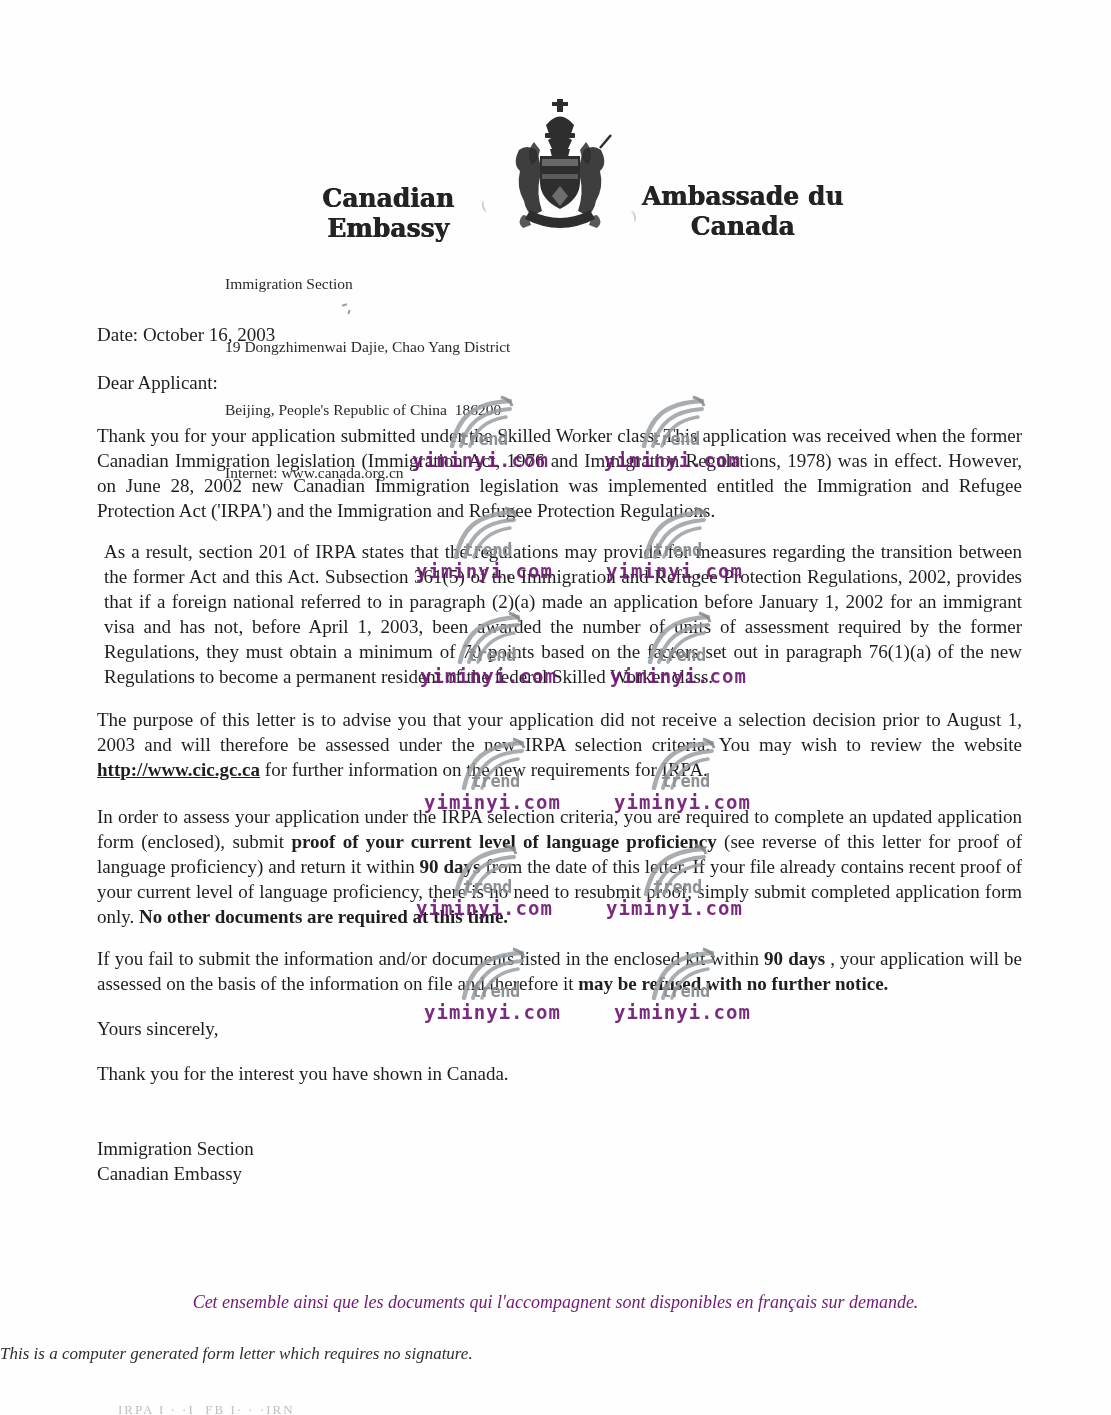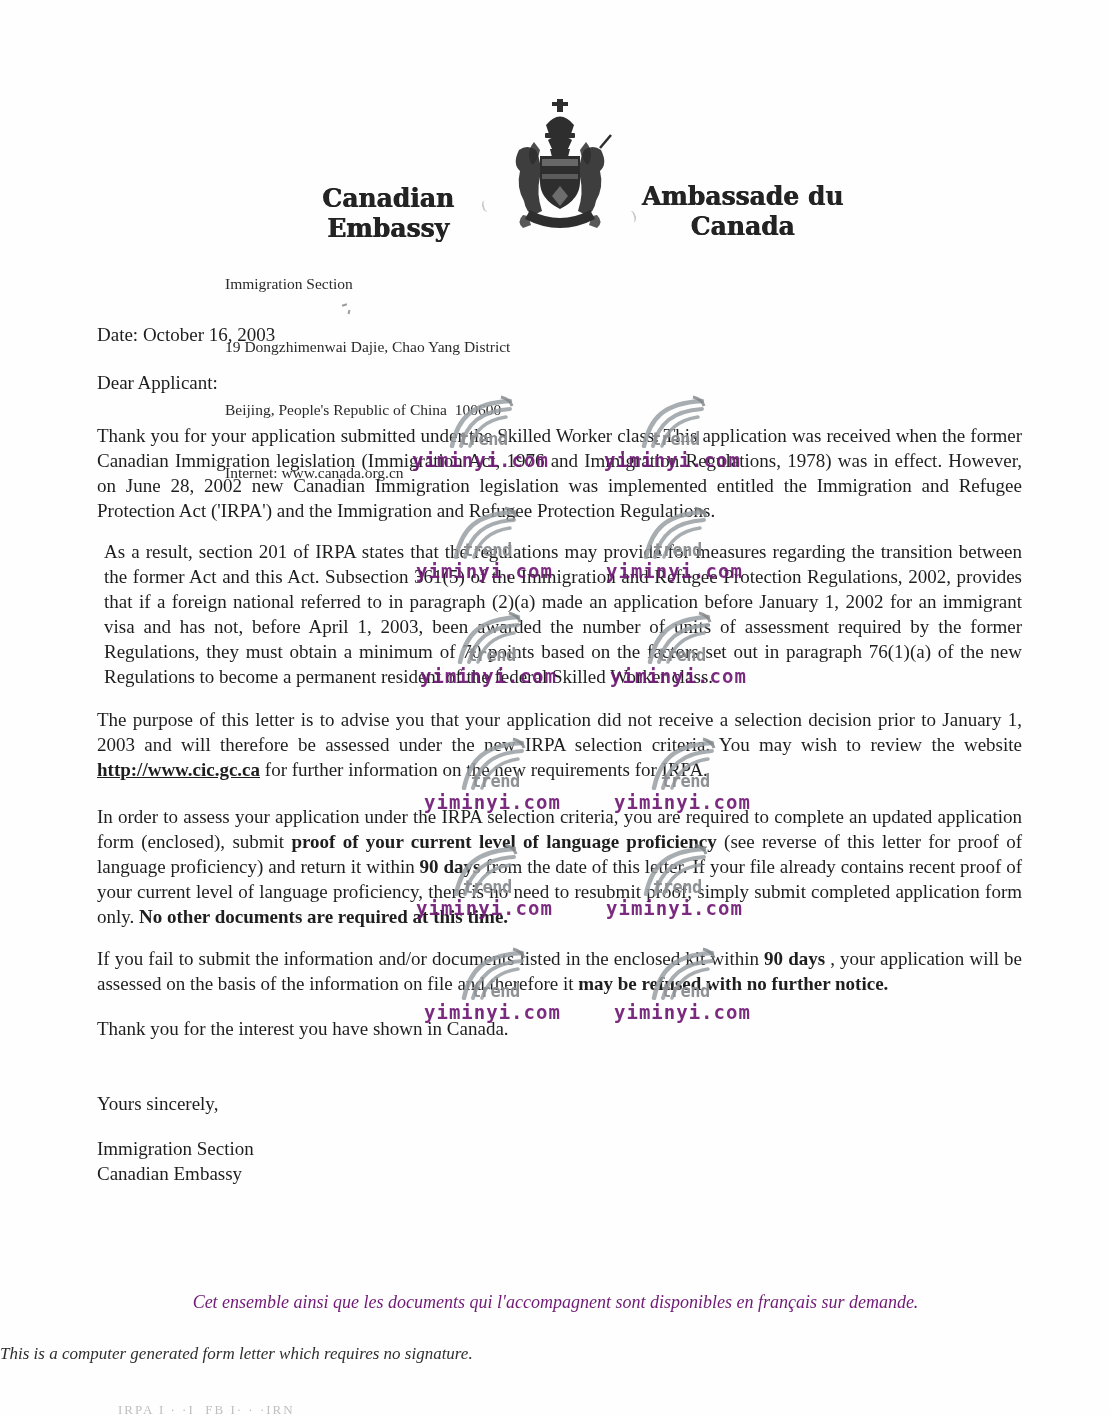--- a/index.html
+++ b/index.html
@@ -81,49 +81,49 @@
       </g>
     </svg>
   </div>
 
   <div class="gothic title-en">Canadian Embassy</div>
   <div class="gothic title-fr">Ambassade du Canada</div>
 
   <div class="addr addr-left">
     <div>Immigration Section</div>
     <div>19 Dongzhimenwai Dajie, Chao Yang District</div>
-    <div>Beijing, People's Republic of China  100600</div>
+    <div>Beijing, People's Republic of China  186200</div>
     <div>Internet: www.canada.org.cn</div>
   </div>
 
 
   <div class="pen-mark">
       <i></i>
       <i></i>
     </div>
   <div class="fleck fleck-l"></div>
   <div class="fleck fleck-r"></div>
 
   <main class="letter">
     <p class="line mb23">Date: October 16, 2003</p>
     <p class="line mb28">Dear Applicant:</p>
 
     <p class="para mb16"><span>Thank you for your application submitted under the Skilled Worker class.  This application was received when the former Canadian Immigration legislation (Immigration Act, 1976 and Immigration Regulations, 1978) was in effect. However, on June 28, 2002 new Canadian Immigration legislation was implemented entitled the Immigration and Refugee Protection Act ('IRPA') and the Immigration and Refugee Protection Regulations.</span></p>
 
     <p class="para mb18"><span>As a result, section 201 of IRPA states that the regulations may provide for measures regarding the transition between the former Act and this Act. Subsection 361(5) of the Immigration and Refugee Protection Regulations, 2002, provides that if a foreign national referred to in paragraph (2)(a) made an application before January 1, 2002 for an immigrant visa and has not, before April 1, 2003, been awarded the number of units of assessment required by the former Regulations, they must obtain a minimum of 70 points based on the factors set out in paragraph 76(1)(a) of the new Regulations to become a permanent resident of the federal Skilled Worker class.</span></p>
 
-    <p class="para mb22"><span>The purpose of this letter is to advise you that your application did not receive a selection decision prior to January 1, 2003 and will therefore be assessed under the new IRPA selection criteria.  You may wish to review the website </span><span class="link">http://www.cic.gc.ca</span><span> for further information on the new requirements for IRPA.</span></p>
+    <p class="para mb22"><span>The purpose of this letter is to advise you that your application did not receive a selection decision prior to August 1, 2003 and will therefore be assessed under the new IRPA selection criteria.  You may wish to review the website </span><span class="link">http://www.cic.gc.ca</span><span> for further information on the new requirements for IRPA.</span></p>
 
     <p class="para mb17"><span>In order to assess your application under the IRPA selection criteria, you are required to complete an updated application form (enclosed), submit </span><span class="b">proof of your current level of language proficiency</span><span> (see reverse of this letter for proof of language proficiency) and return it within </span><span class="b">90 days</span><span> from the date of this letter. If your file already contains recent proof of your current level of language proficiency, there is no need to resubmit proof, simply submit completed application form only. </span><span class="b">No other documents are required at this time.</span></p>
 
 
     <p class="para mb20"><span>If you fail to submit the information and/or documents listed in the enclosed kit within </span><span class="b">90 days</span><span> , your application will be assessed on the basis of the information on file and therefore it </span><span class="b">may be refused with no further notice.</span></p>
 
+    <p class="line mb20">Yours sincerely,</p>
     <p class="line mb50">Thank you for the interest you have shown in Canada.</p>
-    <p class="line mb20">Yours sincerely,</p>
     <p class="line">Immigration Section</p>
     <p class="line">Canadian Embassy</p>
   </main>
 
   <div class="footer-fr">Cet ensemble ainsi que les documents qui l'accompagnent sont disponibles en français sur demande.</div>
   <div class="footer-en">This is a computer generated form letter which requires no signature.</div>
   <div class="bottom-fragment">IRPA I · ·I  FB I· · ·IRN</div>
 
   <div id="watermarks">
   <div class="wm" style="left: 392px; top: 394px;">

